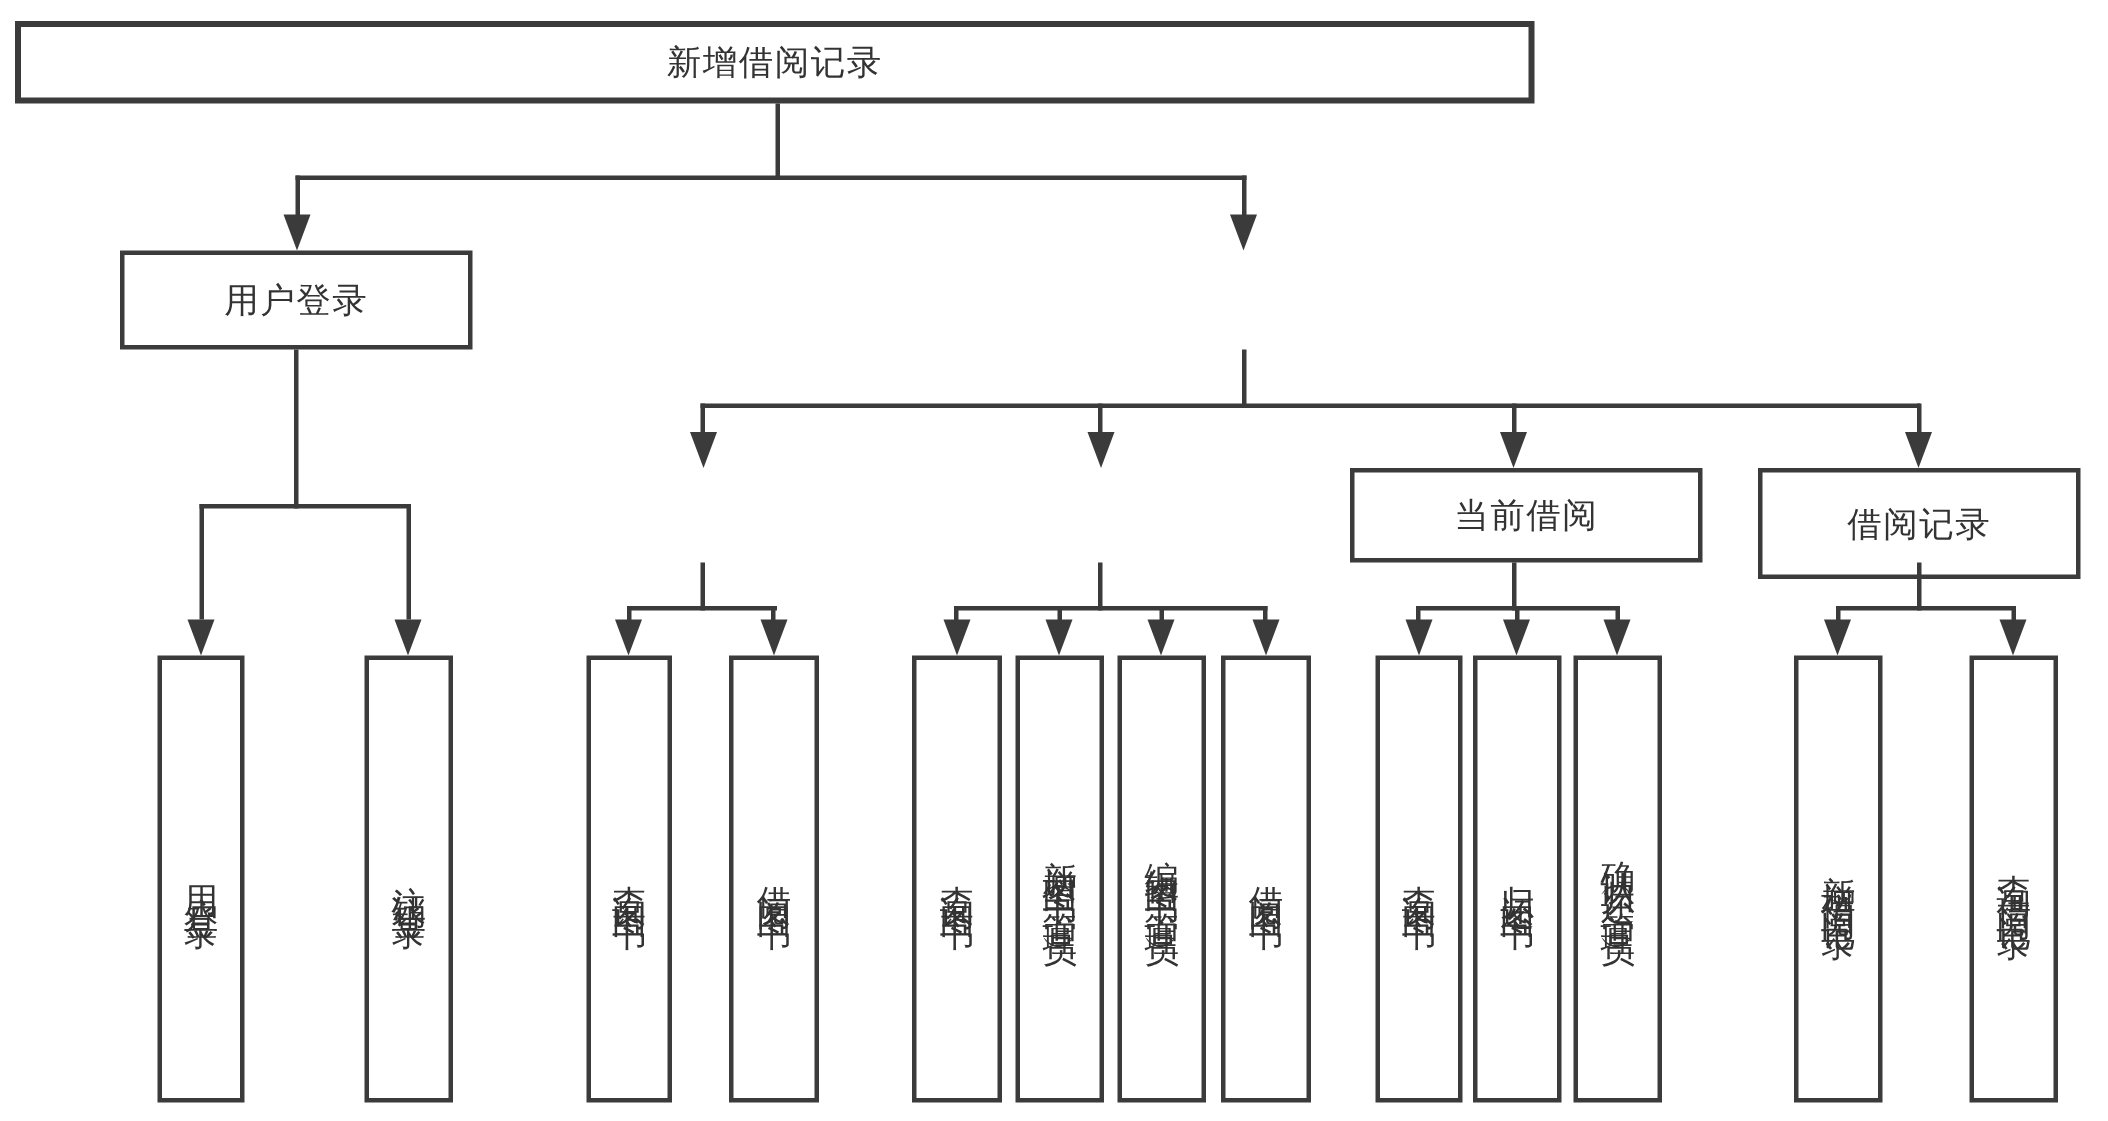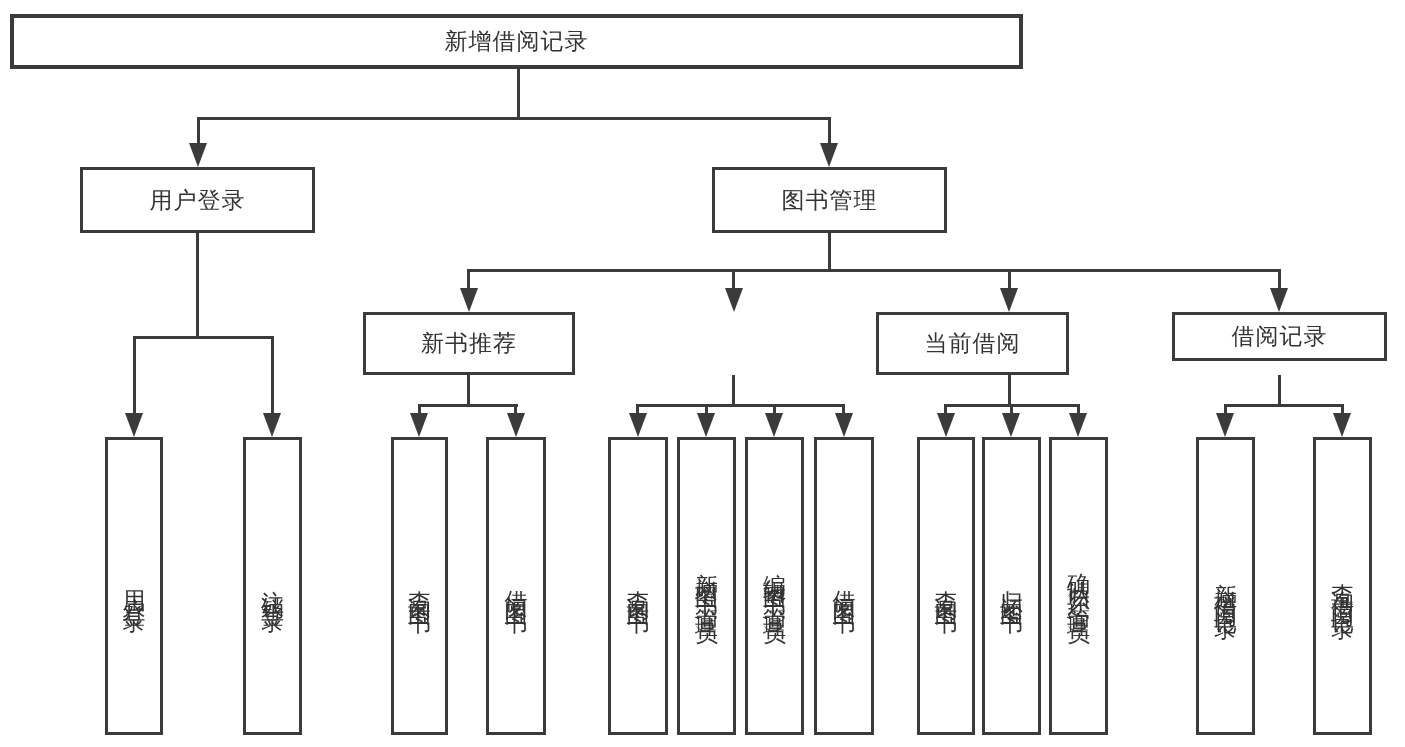--- a/index.html
+++ b/index.html
@@ -80,49 +80,43 @@
   <div class="vline" style="left:517px;top:69px;height:50px"></div>
   <div class="hline" style="left:197px;top:117px;width:634px"></div>
   <div class="vline" style="left:197px;top:117px;height:27px"></div>
   <div class="arrow" style="left:189px;top:143px"></div>
   <div class="vline" style="left:828px;top:117px;height:27px"></div>
   <div class="arrow" style="left:820px;top:143px"></div>
 
   <div class="box" style="left:80px;top:167px;width:235px;height:66px">
     <span class="hlabel">用户登录</span>
   </div>
-  <div class="box" style="left:712px;top:167px;width:235px;height:66px">
-    <span class="hlabel">图书管理</span>
-  </div>
 
   <div class="vline" style="left:196px;top:233px;height:106px"></div>
   <div class="hline" style="left:133px;top:336px;width:141px"></div>
   <div class="vline" style="left:133px;top:336px;height:77px"></div>
   <div class="arrow" style="left:125px;top:413px"></div>
   <div class="vline" style="left:271px;top:336px;height:77px"></div>
   <div class="arrow" style="left:263px;top:413px"></div>
 
   <div class="vline" style="left:828px;top:233px;height:39px"></div>
   <div class="hline" style="left:467px;top:269px;width:813px"></div>
   <div class="vline" style="left:467px;top:269px;height:20px"></div>
   <div class="arrow" style="left:460px;top:288px"></div>
   <div class="vline" style="left:732px;top:269px;height:20px"></div>
   <div class="arrow" style="left:725px;top:288px"></div>
   <div class="vline" style="left:1008px;top:269px;height:20px"></div>
   <div class="arrow" style="left:1000px;top:288px"></div>
   <div class="vline" style="left:1278px;top:269px;height:20px"></div>
   <div class="arrow" style="left:1270px;top:288px"></div>
 
-  <div class="box" style="left:363px;top:312px;width:212px;height:63px">
-    <span class="hlabel">新书推荐</span>
-  </div>
-  <div class="box" style="left:876px;top:312px;width:193px;height:63px">
+  <div class="box" style="left:900px;top:312px;width:235px;height:63px">
     <span class="hlabel">当前借阅</span>
   </div>
-  <div class="box" style="left:1172px;top:312px;width:215px;height:49px">
+  <div class="box" style="left:1172px;top:312px;width:215px;height:74px">
     <span class="hlabel">借阅记录</span>
   </div>
 
   <div class="vline" style="left:467px;top:375px;height:32px"></div>
   <div class="hline" style="left:418px;top:404px;width:100px"></div>
   <div class="vline" style="left:418px;top:404px;height:10px"></div>
   <div class="arrow" style="left:410px;top:413px"></div>
   <div class="vline" style="left:514px;top:404px;height:10px"></div>
   <div class="arrow" style="left:507px;top:413px"></div>
 

